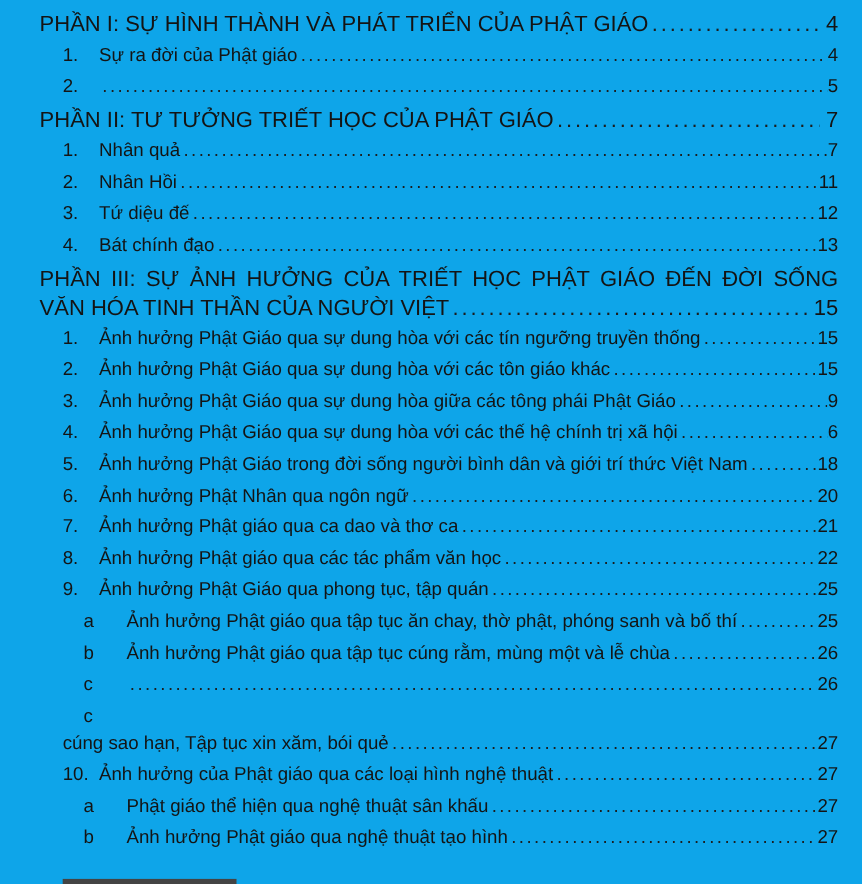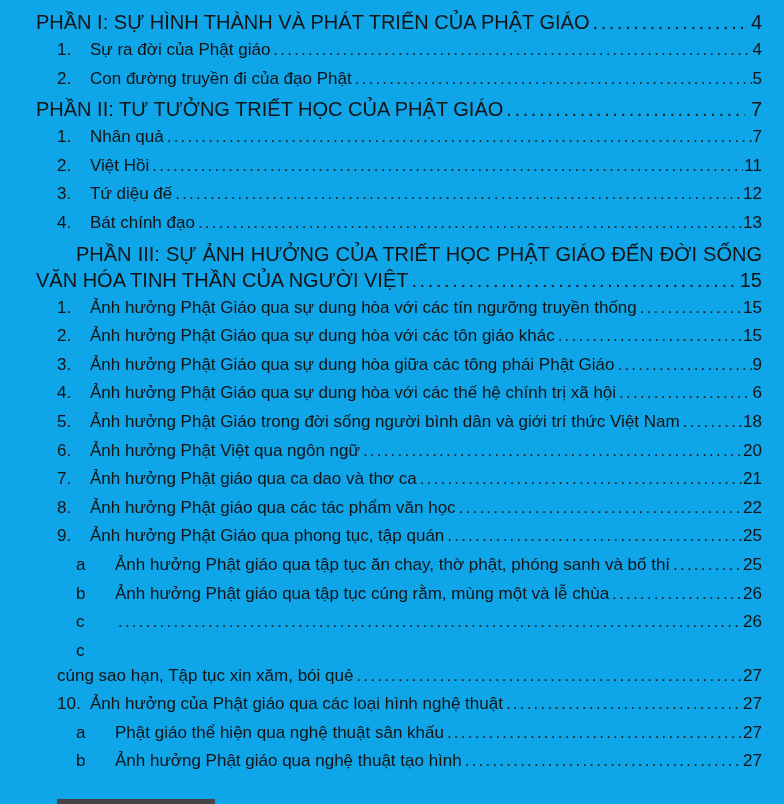--- a/index.html
+++ b/index.html
@@ -14,21 +14,21 @@
     font-family: Liberation Sans, sans-serif;
     color: #141414;
   }
   #toc { width: 100%; }
   .row { font-size: 17px; line-height: 19px; margin-bottom: 9.6px; }
   .line { display: flex; align-items: baseline; padding-right: 22px; }
 
   
   .part { margin-top: 2px; margin-bottom: 6px; }
   .part .line { padding-left: 36px; font-size: 20px; line-height: 24px; }
-  .part.wrap .line.first { display: block; text-align: justify; text-align-last: justify; margin-left: 40px; }
+  .part.wrap .line.first { display: block; text-align: justify; text-align-last: justify; }
   .part.wrap .line.last { margin-top: 2px; }
   .part .pg { margin-left: 5px; }
   .part .dots { letter-spacing: 2.6px; }
 
   
   .item .line { padding-left: 57px; }
   .item .marker { width: 33px; flex: none; }
 
   
   .sub .line { padding-left: 76px; }
@@ -75,21 +75,20 @@
         <div class="line single">
           <span class="marker">1.</span>
           <span class="txt">Sự ra đời của Phật giáo</span>
           <span class="dots">....................................................................................................................................................................................................................................................................</span>
           <span class="pg">4</span>
         </div>
       </div>
       <div class="row item">
         <div class="line single">
           <span class="marker">2.</span>
-          <span class="txt">Con đường truyền đi của đạo Phật</span>
           <span class="dots">....................................................................................................................................................................................................................................................................</span>
           <span class="pg">5</span>
         </div>
       </div>
       <div class="row part">
         <div class="line single">
           <span class="txt">PHẦN II: TƯ TƯỞNG TRIẾT HỌC CỦA PHẬT GIÁO</span>
           <span class="dots">....................................................................................................................................................................................................................................................................</span>
           <span class="pg">7</span>
         </div>
@@ -98,21 +97,21 @@
         <div class="line single">
           <span class="marker">1.</span>
           <span class="txt">Nhân quả</span>
           <span class="dots">....................................................................................................................................................................................................................................................................</span>
           <span class="pg">7</span>
         </div>
       </div>
       <div class="row item">
         <div class="line single">
           <span class="marker">2.</span>
-          <span class="txt">Việt Hồi</span>
+          <span class="txt">Nhân Hồi</span>
           <span class="dots">....................................................................................................................................................................................................................................................................</span>
           <span class="pg">11</span>
         </div>
       </div>
       <div class="row item">
         <div class="line single">
           <span class="marker">3.</span>
           <span class="txt">Tứ diệu đế</span>
           <span class="dots">....................................................................................................................................................................................................................................................................</span>
           <span class="pg">12</span>
@@ -170,21 +169,21 @@
         <div class="line single">
           <span class="marker">5.</span>
           <span class="txt">Ảnh hưởng Phật Giáo trong đời sống người bình dân và giới trí thức Việt Nam</span>
           <span class="dots">....................................................................................................................................................................................................................................................................</span>
           <span class="pg">18</span>
         </div>
       </div>
       <div class="row item">
         <div class="line single">
           <span class="marker">6.</span>
-          <span class="txt">Ảnh hưởng Phật Việt qua ngôn ngữ</span>
+          <span class="txt">Ảnh hưởng Phật Nhân qua ngôn ngữ</span>
           <span class="dots">....................................................................................................................................................................................................................................................................</span>
           <span class="pg">20</span>
         </div>
       </div>
       <div class="row item">
         <div class="line single">
           <span class="marker">7.</span>
           <span class="txt">Ảnh hưởng Phật giáo qua ca dao và thơ ca</span>
           <span class="dots">....................................................................................................................................................................................................................................................................</span>
           <span class="pg">21</span>

